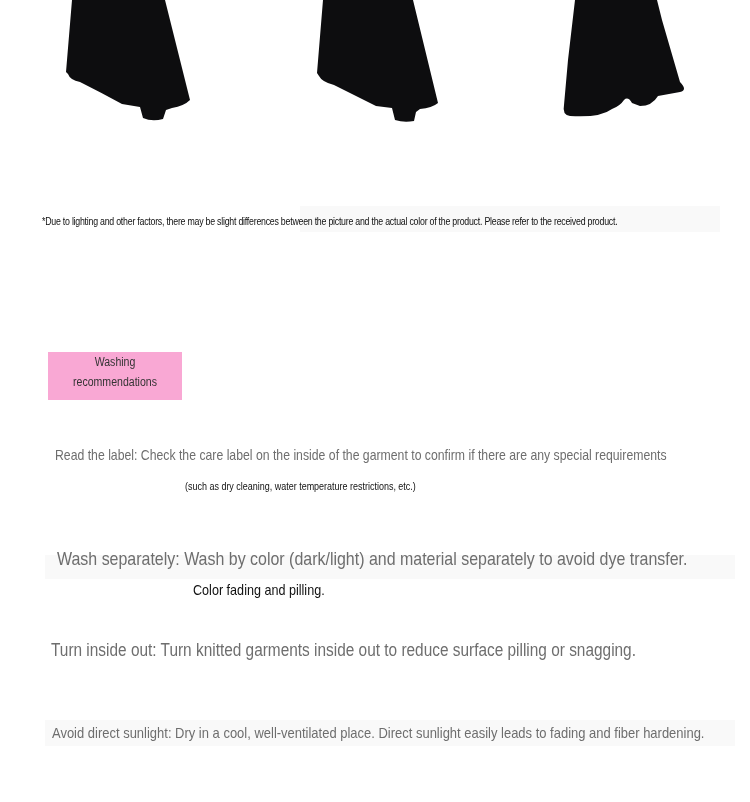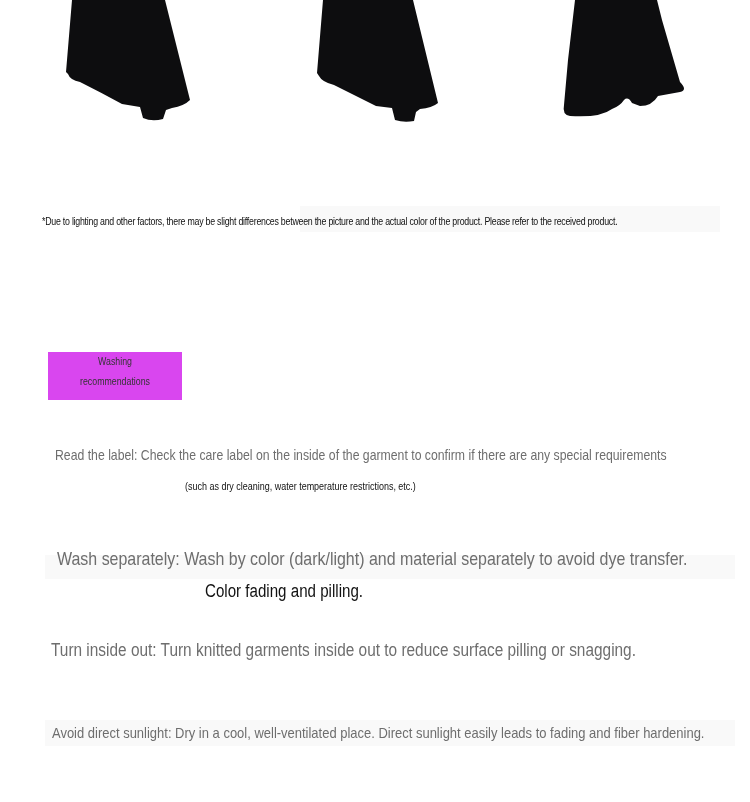--- a/index.html
+++ b/index.html
@@ -43,23 +43,23 @@
     .faint-band {
       background: #f7f7f7;
       opacity: 0.8;
     }
 
     .section-badge {
       left: 48px;
       top: 352px;
       width: 134px;
       height: 48px;
-      background: #d946ef;
+      background: #f9a8d4;
       text-align: center;
-      font-size: 10px;
+      font-size: 12px;
       line-height: 20px;
       color: #333333;
     }
     .section-badge .line { display: block; transform: scaleX(0.88); }
 
     .tip-main {
       color: #6e6e6e;
       white-space: nowrap;
     }
     .tip-sub {
@@ -68,21 +68,21 @@
       padding-left: 7px;
     }
 
     .tip1-main { left: 55px; top: 447px; font-size: 14.5px; }
     .tip1-main .cond { transform: scaleX(0.845); }
     .tip1-sub { left: 178px; top: 480px; font-size: 11.5px; }
     .tip1-sub .cond { transform: scaleX(0.78); }
 
     .tip2-main { left: 57px; top: 548px; font-size: 19px; }
     .tip2-main .cond { transform: scaleX(0.84); }
-    .tip2-sub { left: 198px; top: 581px; font-size: 18px; }
+    .tip2-sub { left: 186px; top: 581px; font-size: 15px; }
     .tip2-sub .cond { transform: scaleX(0.84); }
 
     .tip3-main { left: 51px; top: 640px; font-size: 17.5px; }
     .tip3-main .cond { transform: scaleX(0.88); }
 
     .tip4-main { left: 52px; top: 724px; font-size: 15px; }
     .tip4-main .cond { transform: scaleX(0.865); }
   </style>
 </head>
 <body>

